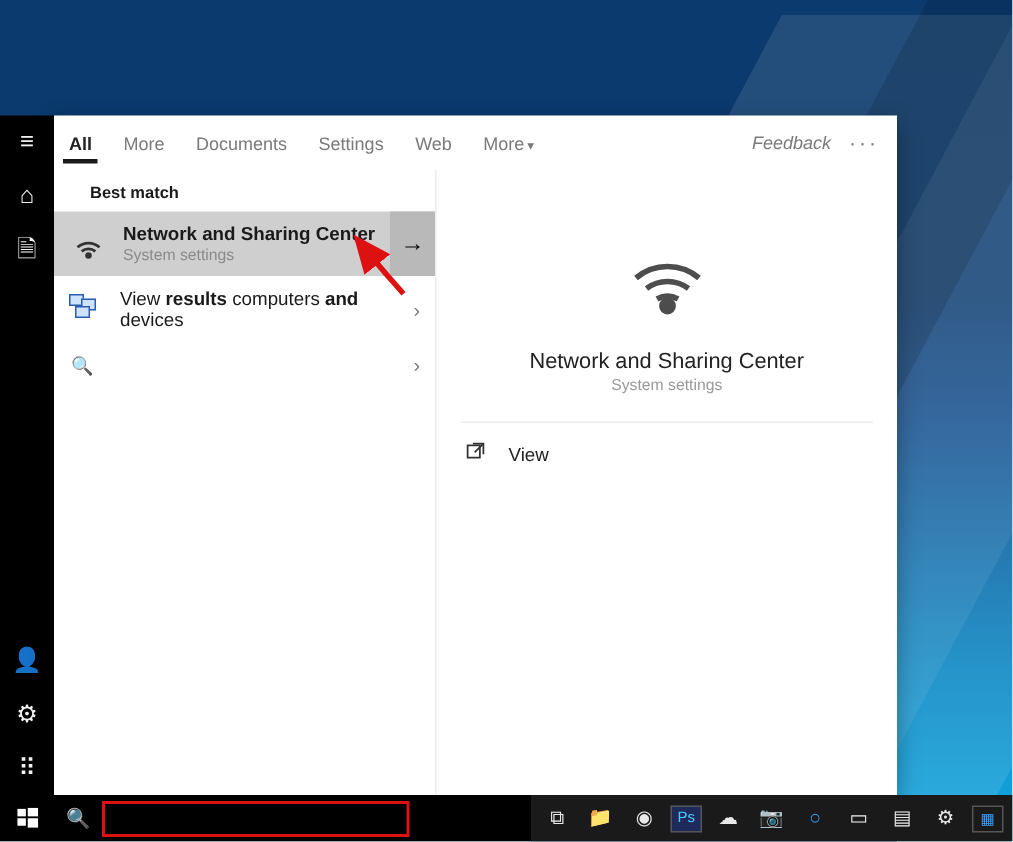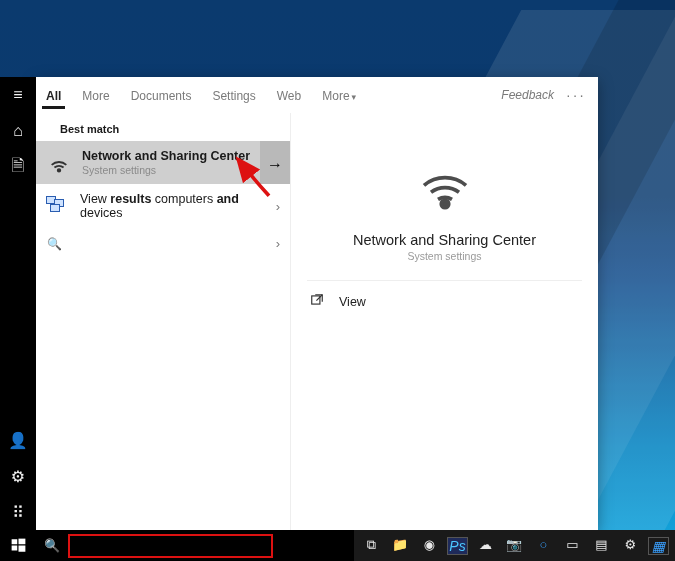--- a/index.html
+++ b/index.html
@@ -78,21 +78,21 @@
   .search-ic { color:#fff; font-size:13px; margin-right:8px; }
   .search-highlight { border:2px solid #d11; padding:0 4px; line-height:20px; display:inline-block; }
 
   
   .taskbar { position:absolute; bottom:0; right:0; left:354px; height:31px; background:#1a1a1a;
     display:flex; align-items:center; padding:0 6px; gap:6px; }
   .taskbar .tb { width:24px; height:22px; display:flex; align-items:center; justify-content:center;
     color:#e8e8e8; font-size:13px; border-bottom:2px solid transparent; }
   .taskbar .tb.blue { color:#3aa0ff; }
   .taskbar .tb.purple { background:#1e2a5a; color:#4bc7ff; }
-  .tb.box { border:1px solid #555; width:22px; height:18px; font-size:14px;font-style:italic; }
+  .tb.box { border:1px solid #555; width:22px; height:18px; font-size:10px; }
 
   
   .pointer { position:absolute; top:150px; left:225px; width:55px; height:55px; pointer-events:none; }
 
   
   .netpc-icon { display:inline-block; position:relative; width:24px; height:20px; }
   .netpc-icon .m { position:absolute; width:10px; height:8px; background:#cfe3ff; border:1px solid #2a5db0; }
   .netpc-icon .m1 { left:0; top:0; }
   .netpc-icon .m2 { left:8px; top:3px; }
   .netpc-icon .m3 { left:4px; top:8px; }

